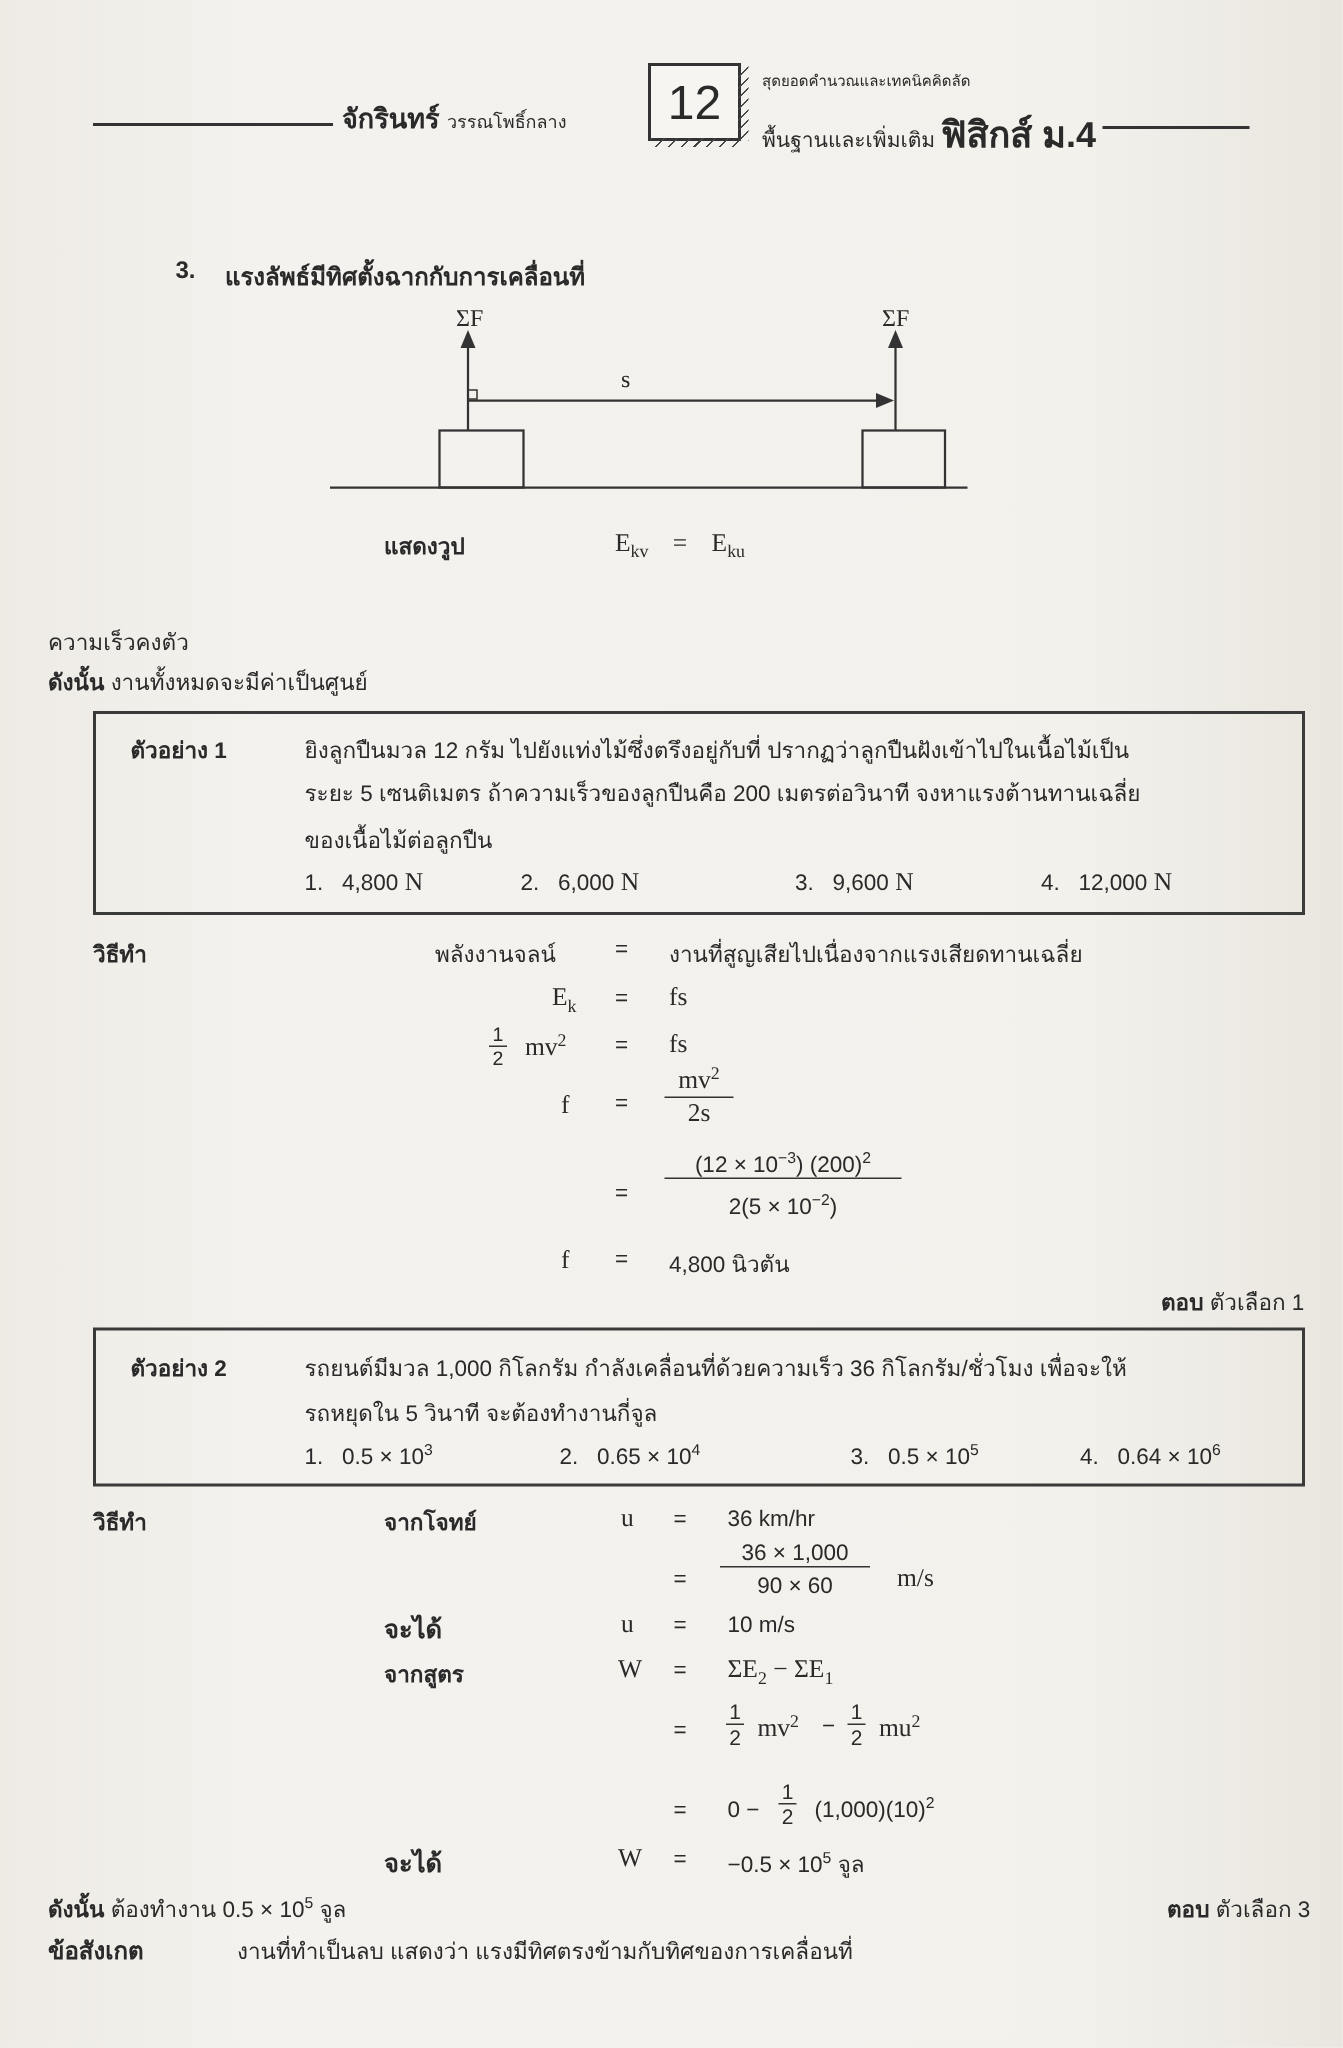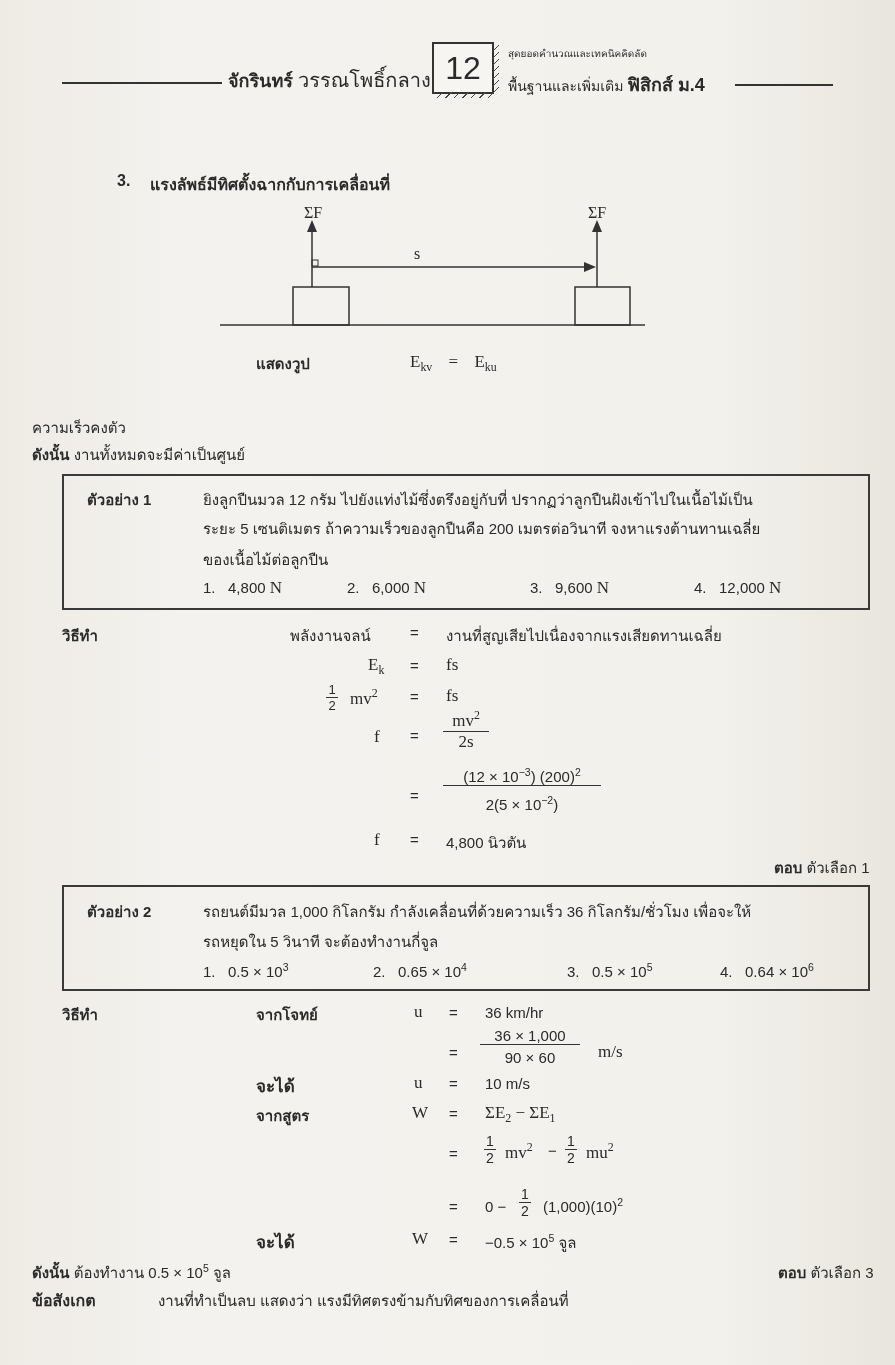--- a/index.html
+++ b/index.html
@@ -33,29 +33,29 @@
   sup, sub { font-size:70%; }
 </style>
 </head>
 <body>
 
 <div class="page">
 
   <div class="hdr-line" style="left:62px; top:82px; width:160px;"></div>
   <div class="abs sans" style="left:228px; top:64px; font-size:18px;">
     <span class="bold">จักรินทร์</span>
-    <span style="font-size:20px;">วรรณโพธิ์กลาง</span>
+    <span style="font-size:12px;">วรรณโพธิ์กลาง</span>
   </div>
   <div class="hdr-box"><span>12</span></div>
   <div class="hatch-r"></div>
   <div class="hatch-b"></div>
   <div class="abs sans" style="left:508px; top:46px; font-size:10px;">สุดยอดคำนวณและเทคนิคคิดลัด</div>
   <div class="abs sans" style="left:508px; top:70px; font-size:14px;">
     <span>พื้นฐานและเพิ่มเติม</span>
-    <span class="bold" style="font-size:18px;">ฟิสิกส์ ม.4</span>
+    <span class="bold" style="font-size:24px;">ฟิสิกส์ ม.4</span>
   </div>
   <div class="hdr-line" style="left:735px; top:84px; width:98px;"></div>
 
   <div class="abs sans bold t16" style="left:117px; top:172px;">3.</div>
   <div class="abs sans bold t16" style="left:150px; top:172px;">แรงลัพธ์มีทิศตั้งฉากกับการเคลื่อนที่</div>
 
   <svg class="abs" style="left:220px; top:200px;" width="440" height="130">
     <line x1="0" y1="125" x2="425" y2="125" stroke="#333" stroke-width="1.5"></line>
     <rect x="73" y="87" width="56" height="38" fill="none" stroke="#333" stroke-width="1.5"></rect>
     <rect x="355" y="87" width="55" height="38" fill="none" stroke="#333" stroke-width="1.5"></rect>

